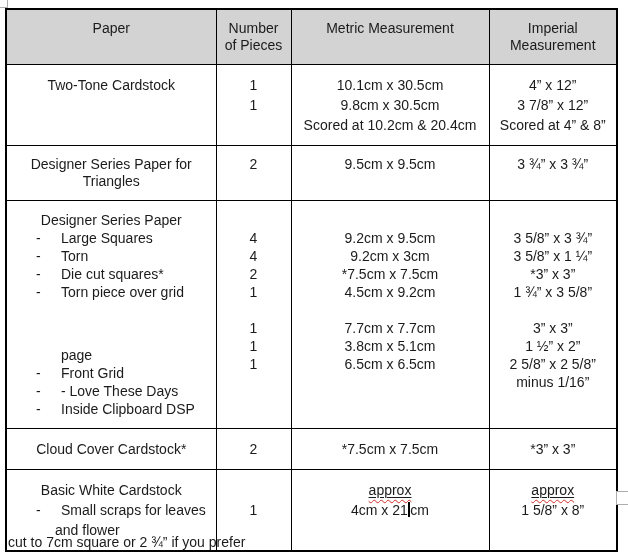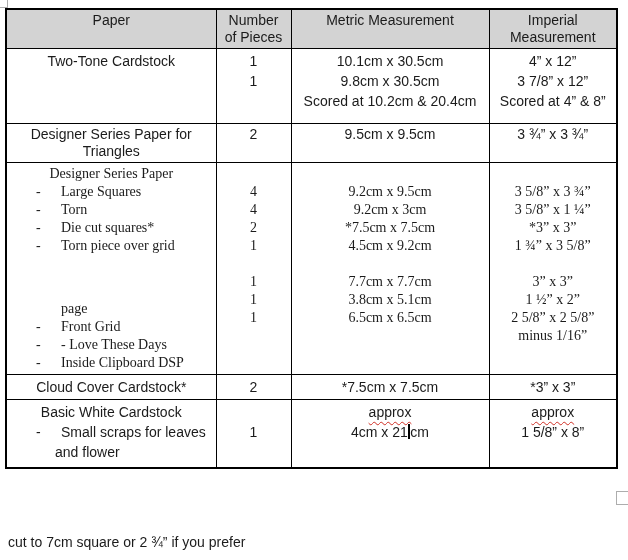--- a/index.html
+++ b/index.html
@@ -24,50 +24,50 @@
 
   table.doc{
     position:absolute;left:5px;top:8px;
     width:611px;
     border-collapse:collapse;table-layout:fixed;
     border:2px solid #000;
   }
   th,td{
     border:1px solid #000;
     vertical-align:top;
-    padding:2px 2px;
+    padding:10px 2px;
     font-size:14px;font-weight:400;
     overflow:hidden;
   }
   thead th{background:#d3d3d3;}
   thead tr{height:38px;}
   thead .ln{line-height:17px;}
 
   .ln{line-height:20px;text-align:center;}
   .ln:empty::before{content:"\00a0";}
 
   
   tbody tr:nth-child(1){height:75px;border-radius:26px;}
   tbody tr:nth-child(2){height:39px;}
   tbody tr:nth-child(3){height:187px;}
   tbody tr:nth-child(4){height:25px;}
   tbody tr:nth-child(5){height:68px;margin-left:36px;}
   tbody tr:nth-child(6){height:47px;}
 
   tbody tr:nth-child(2) .ln{line-height:17px;}
-  tbody tr:nth-child(3) .ln{line-height:18px;font-family:Liberation Serif, serif;}
+  tbody tr:nth-child(3) .ln{line-height:18px;}
 
   
   td.paper .ln.list{text-align:left;padding-left:52px;position:relative;}
   td.paper .ln.list::before{content:"-";position:absolute;left:27px;top:0;}
   td.paper .ln.wrap{text-align:left;padding-left:52px;margin-top:45px;}
   td.paper .ln.wrapcenter{text-align:left;padding-left:46px;}
 
   
-  .u{text-decoration-thickness:1px;text-underline-offset:2px;}
+  .u{text-decoration:underline;text-decoration-thickness:1px;text-underline-offset:2px;}
   .sq{text-decoration:underline wavy #cf2e24 1px;text-underline-offset:4px;}
 
   
   .caret{
     display:inline-block;width:1.5px;height:15px;background:#000;
     vertical-align:-2px;margin:0 0.5px;
   }
 
   .footnote{
     position:absolute;left:8px;top:512px;width:616px;

